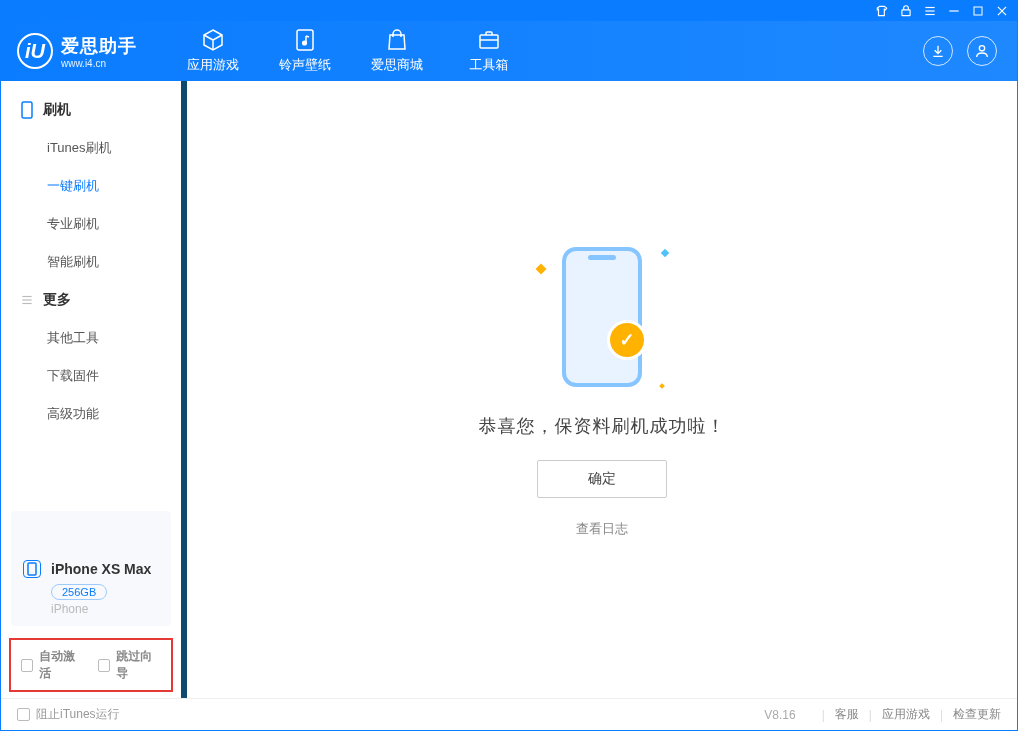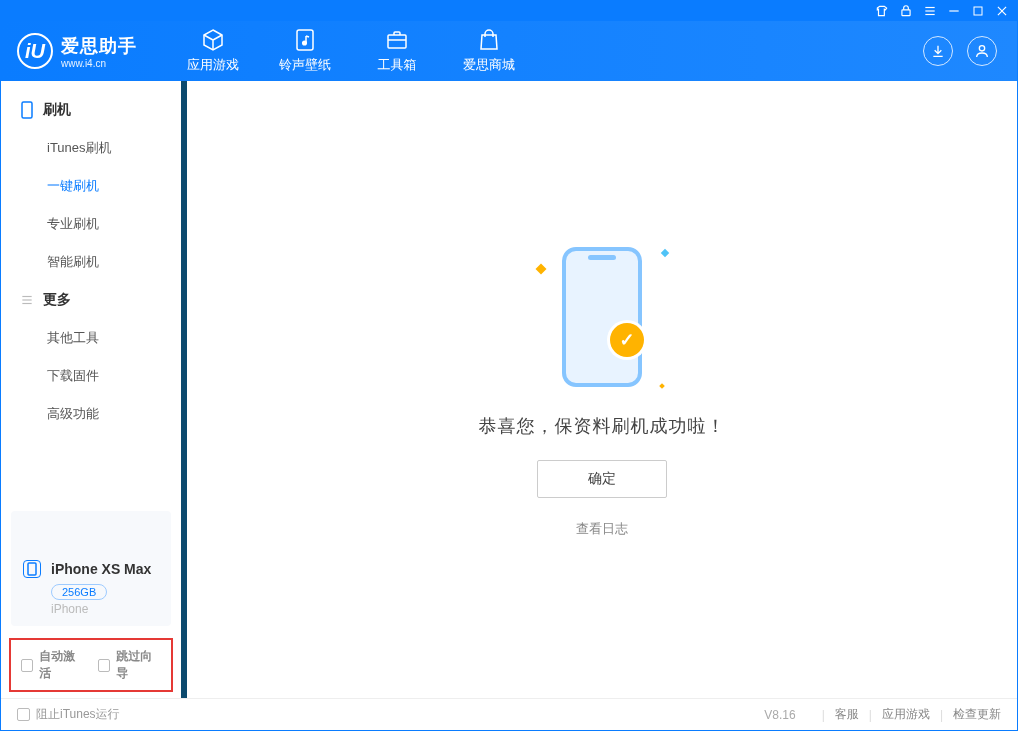--- a/index.html
+++ b/index.html
@@ -125,35 +125,35 @@
               <rect x="3" y="2" width="16" height="20" rx="2"></rect>
               <path d="M12 8v7"></path>
               <circle cx="10.5" cy="15" r="1.8" fill="#fff"></circle>
               <path d="M12 8l3 1"></path>
             </svg>
           </div>
         <span>铃声壁纸</span>
       </div>
       <div class="nav-item">
         <div class="nicon">
+            <svg width="22" height="24" viewBox="0 0 22 24" fill="none" stroke="#fff" stroke-width="1.5">
+              <path d="M4 7h14l1 14H3z"></path>
+              <path d="M7 9V6a4 4 0 018 0v3"></path>
+            </svg>
+          </div>
+        <span>爱思商城</span>
+      </div>
+      <div class="nav-item">
+        <div class="nicon">
             <svg width="24" height="22" viewBox="0 0 24 22" fill="none" stroke="#fff" stroke-width="1.5">
               <rect x="3" y="6" width="18" height="13" rx="1"></rect>
               <path d="M9 6V4a1 1 0 011-1h4a1 1 0 011 1v2M3 11h18"></path>
             </svg>
           </div>
         <span>工具箱</span>
-      </div>
-      <div class="nav-item">
-        <div class="nicon">
-            <svg width="22" height="24" viewBox="0 0 22 24" fill="none" stroke="#fff" stroke-width="1.5">
-              <path d="M4 7h14l1 14H3z"></path>
-              <path d="M7 9V6a4 4 0 018 0v3"></path>
-            </svg>
-          </div>
-        <span>爱思商城</span>
       </div>
     </div>
     <div class="header-right">
       <div class="rcircle">
           <svg width="16" height="16" viewBox="0 0 24 24" fill="none" stroke="currentColor" stroke-width="2">
             <path d="M12 4v12M7 11l5 5 5-5M5 20h14"></path>
           </svg>
         </div>
       <div class="rcircle">
           <svg width="16" height="16" viewBox="0 0 24 24" fill="none" stroke="currentColor" stroke-width="2">

